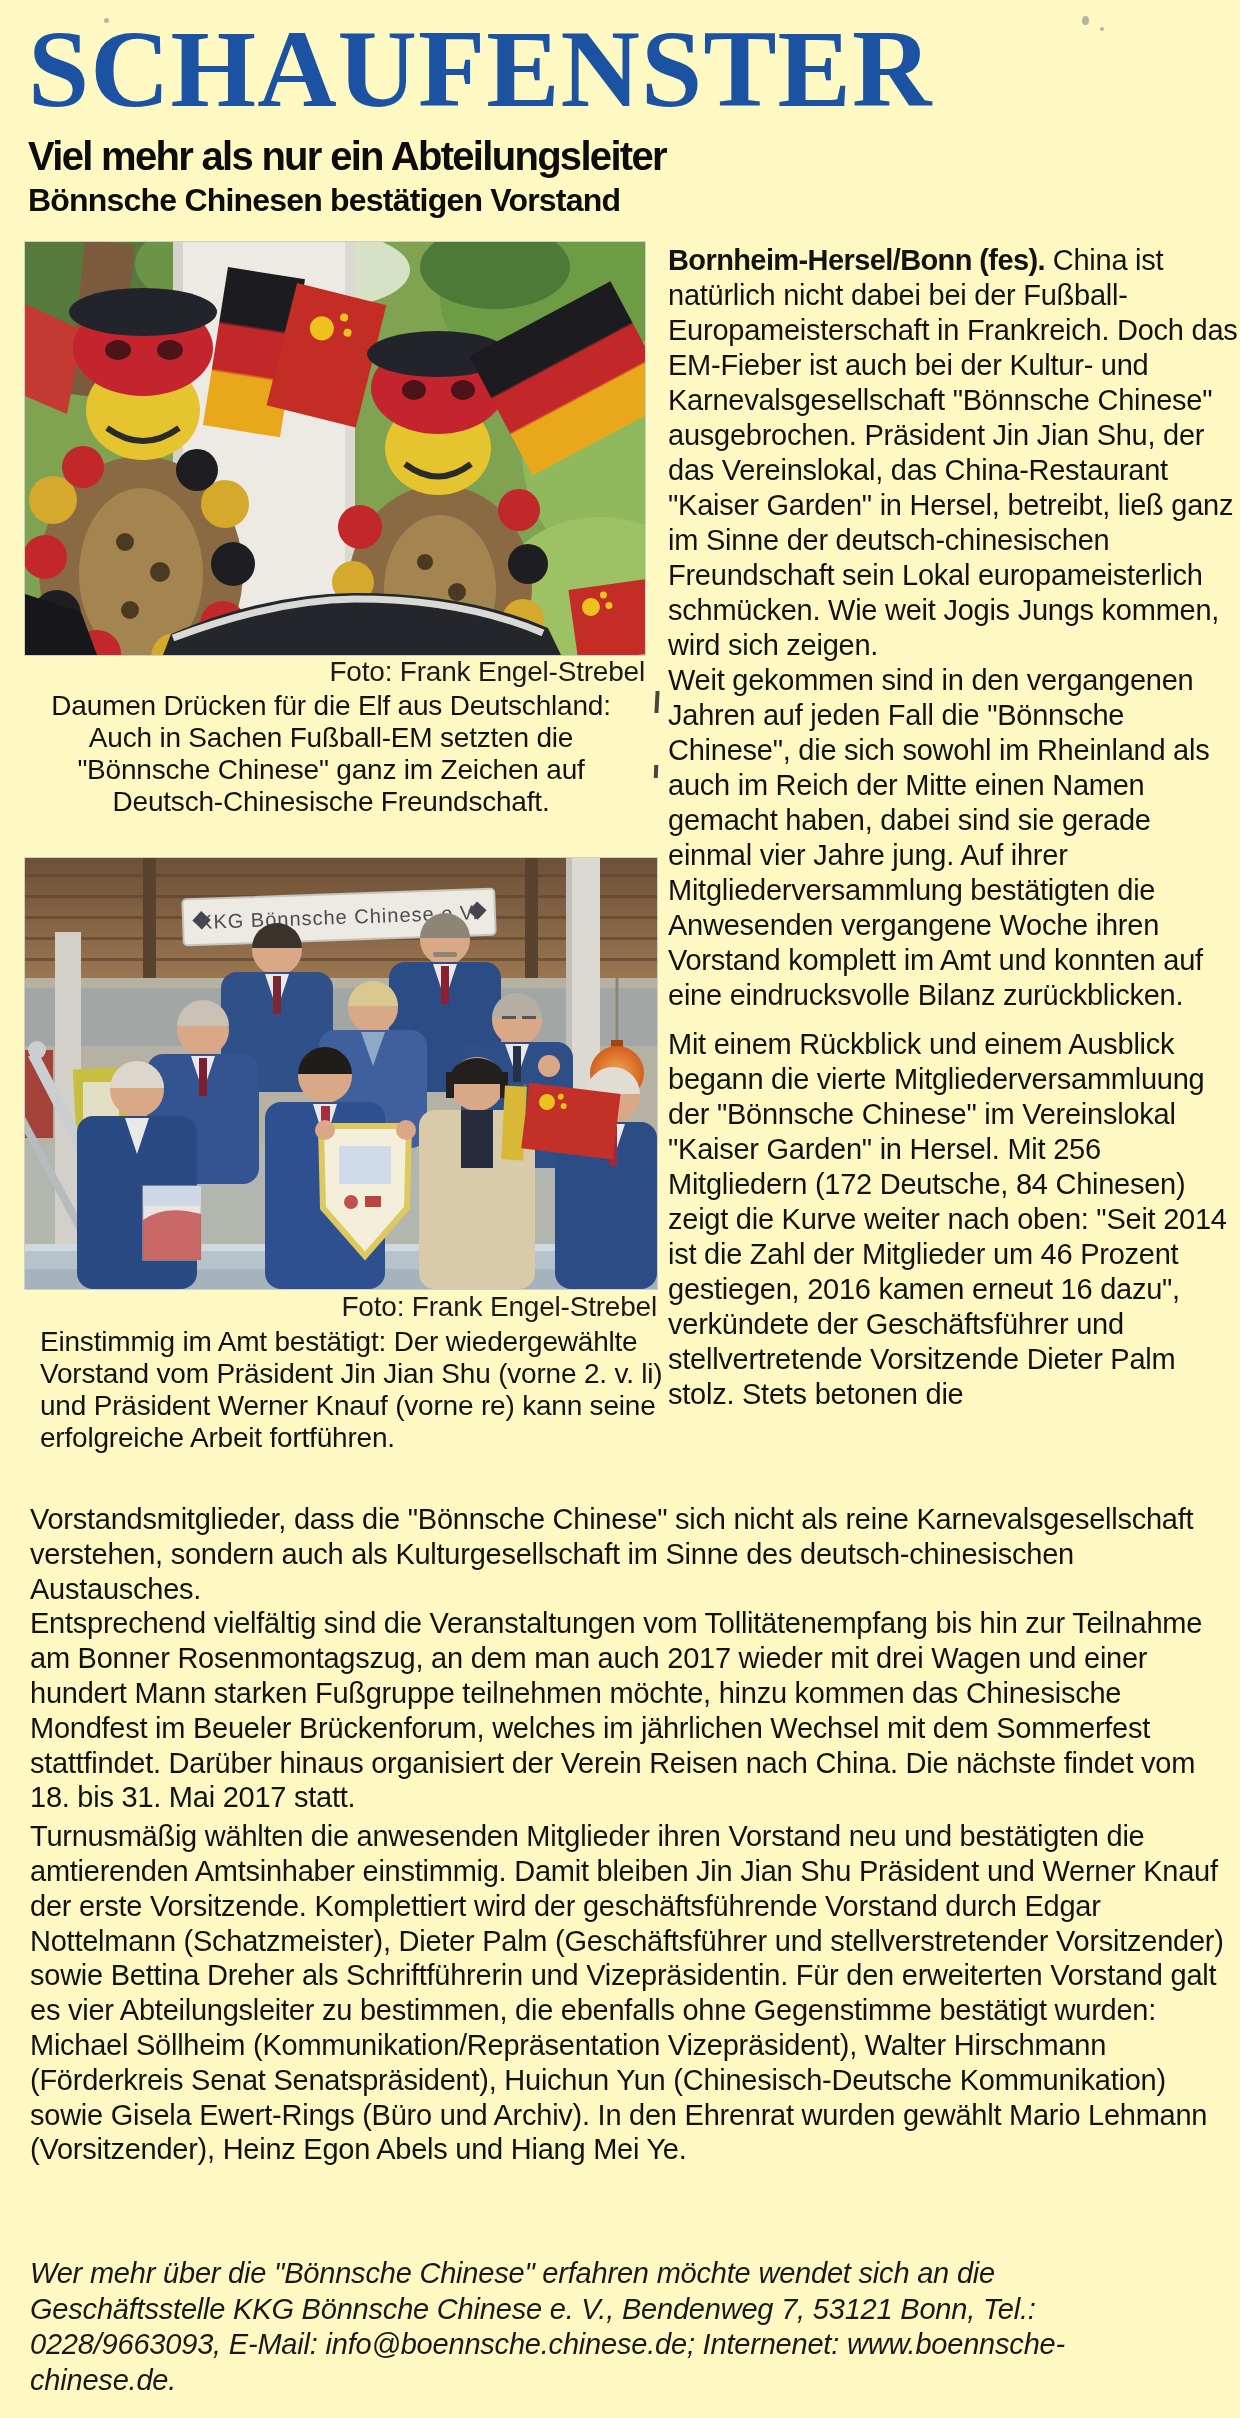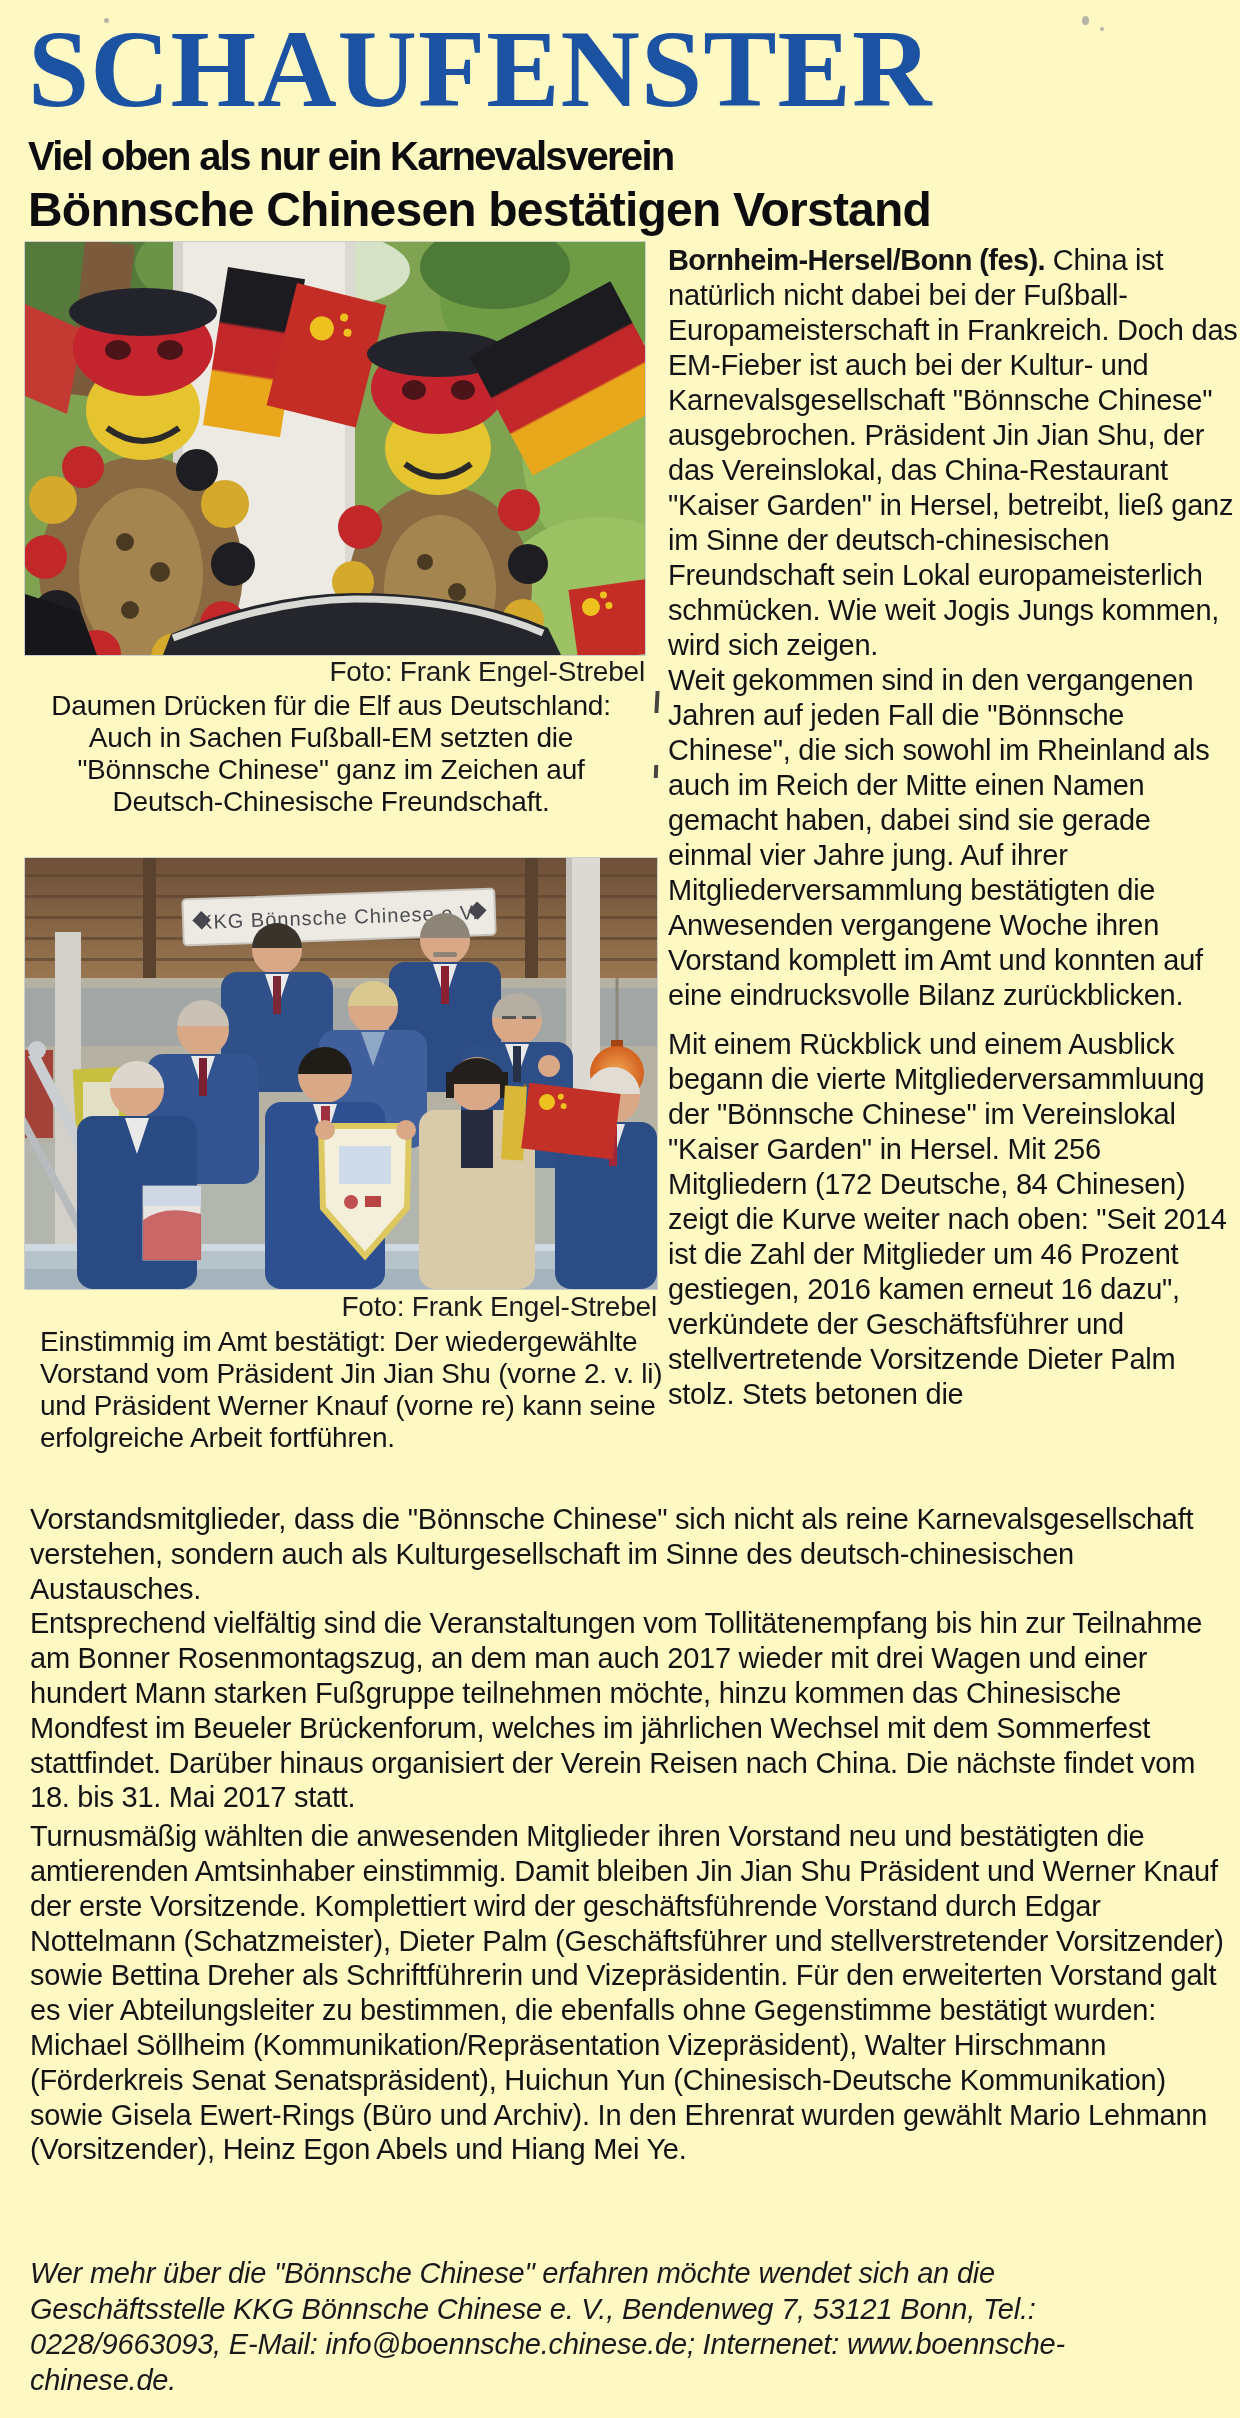--- a/index.html
+++ b/index.html
@@ -20,21 +20,21 @@
     line-height:1.0;
     letter-spacing:1px;
     color:#1b52a2;
     white-space:nowrap;
   }
   .headline-main{
     font-weight:700;font-size:40px;letter-spacing:-1.7px;
     color:#0d0d10;white-space:nowrap;
   }
   .headline-sub{
-    font-weight:700;font-size:48px;letter-spacing:-0.8px;
+    font-weight:700;font-size:32px;letter-spacing:-0.8px;
     color:#0d0d10;white-space:nowrap;
   }
   .photo{outline:1px solid #cfcfc9;background:#dcdcd6;}
   .credit{font-size:28px;line-height:30px;text-align:right;color:#1b1b1e;letter-spacing:-0.2px;}
   .caption{font-size:28px;line-height:32px;letter-spacing:-0.2px;color:#131316;}
   .coltext{font-size:29px;line-height:35px;letter-spacing:-0.25px;color:#131316;}
   .coltext p{margin:0;}
   .coltext p.gap{margin-top:14px;}
   .fulltext{font-size:29px;line-height:34.8px;letter-spacing:-0.25px;color:#131316;}
   .fulltext p{margin:0;}
@@ -50,21 +50,21 @@
 <div class="page">
 
   <div class="abs speck" style="left:1082px;top:16px;width:7px;height:9px;"></div>
   <div class="abs speck" style="left:1100px;top:27px;width:4px;height:4px;"></div>
   <div class="abs speck" style="left:104px;top:18px;width:5px;height:5px;"></div>
   <div class="abs streak" style="left:655px;top:691px;width:4px;height:22px;transform:rotate(3deg);"></div>
   <div class="abs streak" style="left:654px;top:765px;width:4px;height:13px;transform:rotate(2deg);"></div>
 
   <div class="abs masthead" style="left:28px;top:14px;">SCHAUFENSTER</div>
 
-  <div class="abs headline-main" style="left:28px;top:134px;">Viel oben als nur ein Karnevalsverein</div>
+  <div class="abs headline-main" style="left:28px;top:134px;">Viel mehr als nur ein Abteilungsleiter</div>
   <div class="abs headline-sub" style="left:28px;top:182px;">Bönnsche Chinesen bestätigen Vorstand</div>
 
   <div class="abs photo" style="left:25px;top:242px;width:620px;height:413px;">
     <svg width="620" height="413" viewBox="0 0 620 413" preserveAspectRatio="none">
       <defs>
         <linearGradient id="deflag" x1="0" y1="0" x2="0" y2="1">
           <stop offset="0" stop-color="#1b1b20"></stop>
             <stop offset="0.34" stop-color="#1b1b20"></stop>
           <stop offset="0.36" stop-color="#c2272a"></stop>
             <stop offset="0.64" stop-color="#c2272a"></stop>

